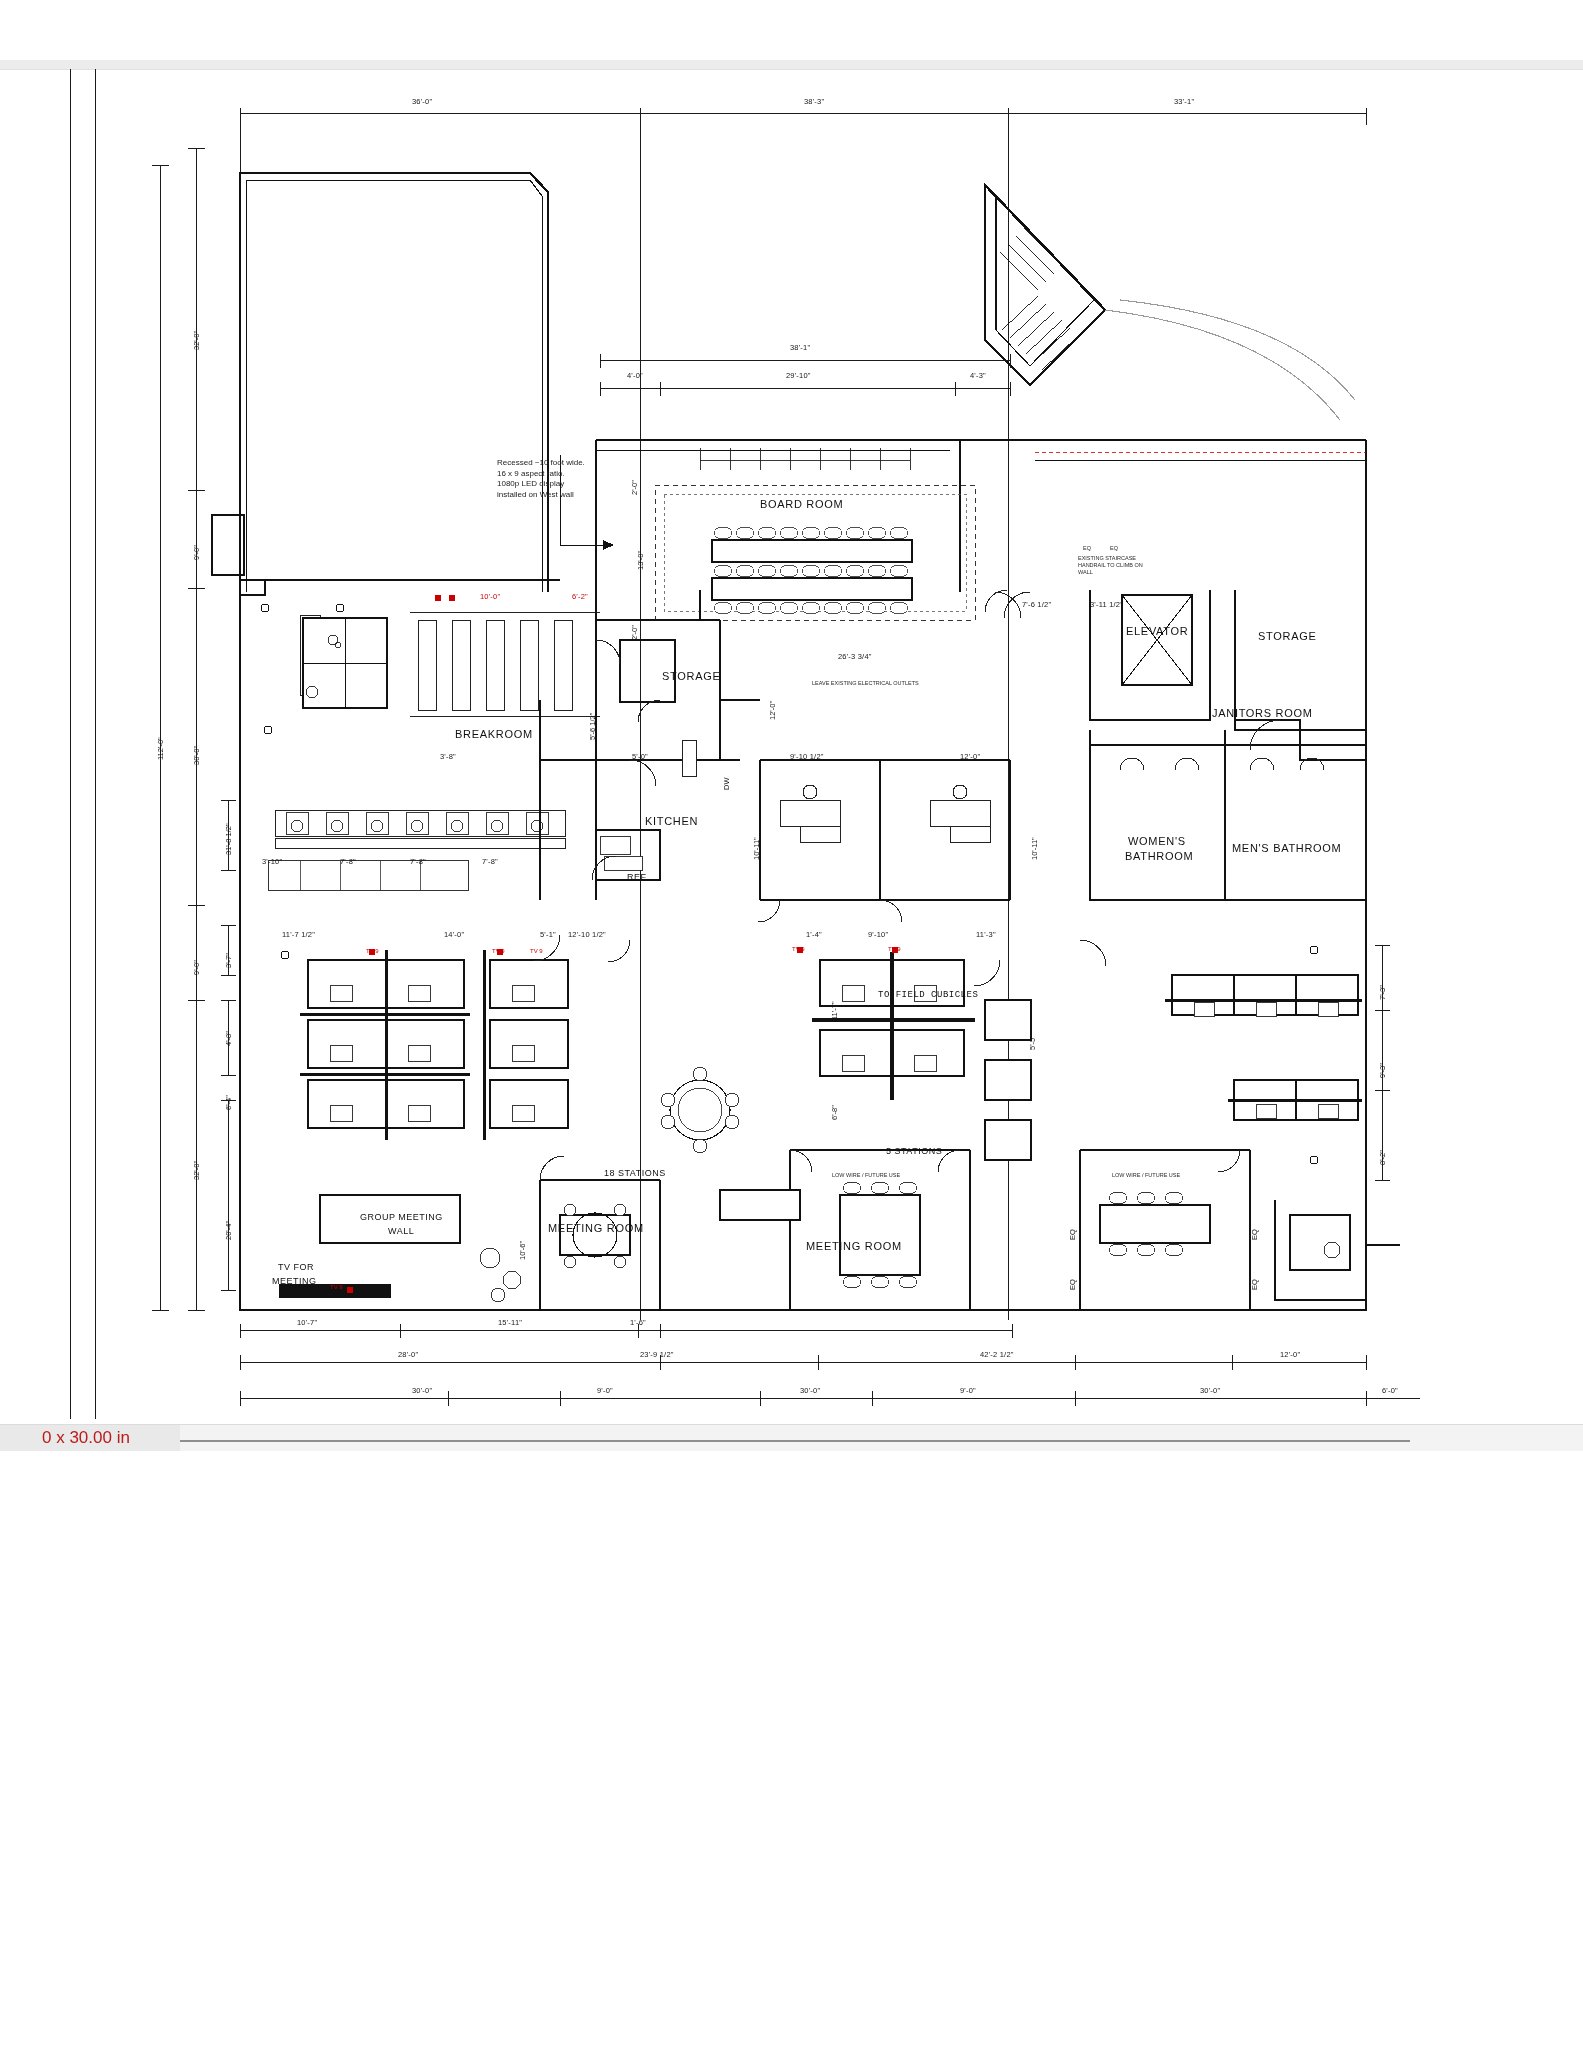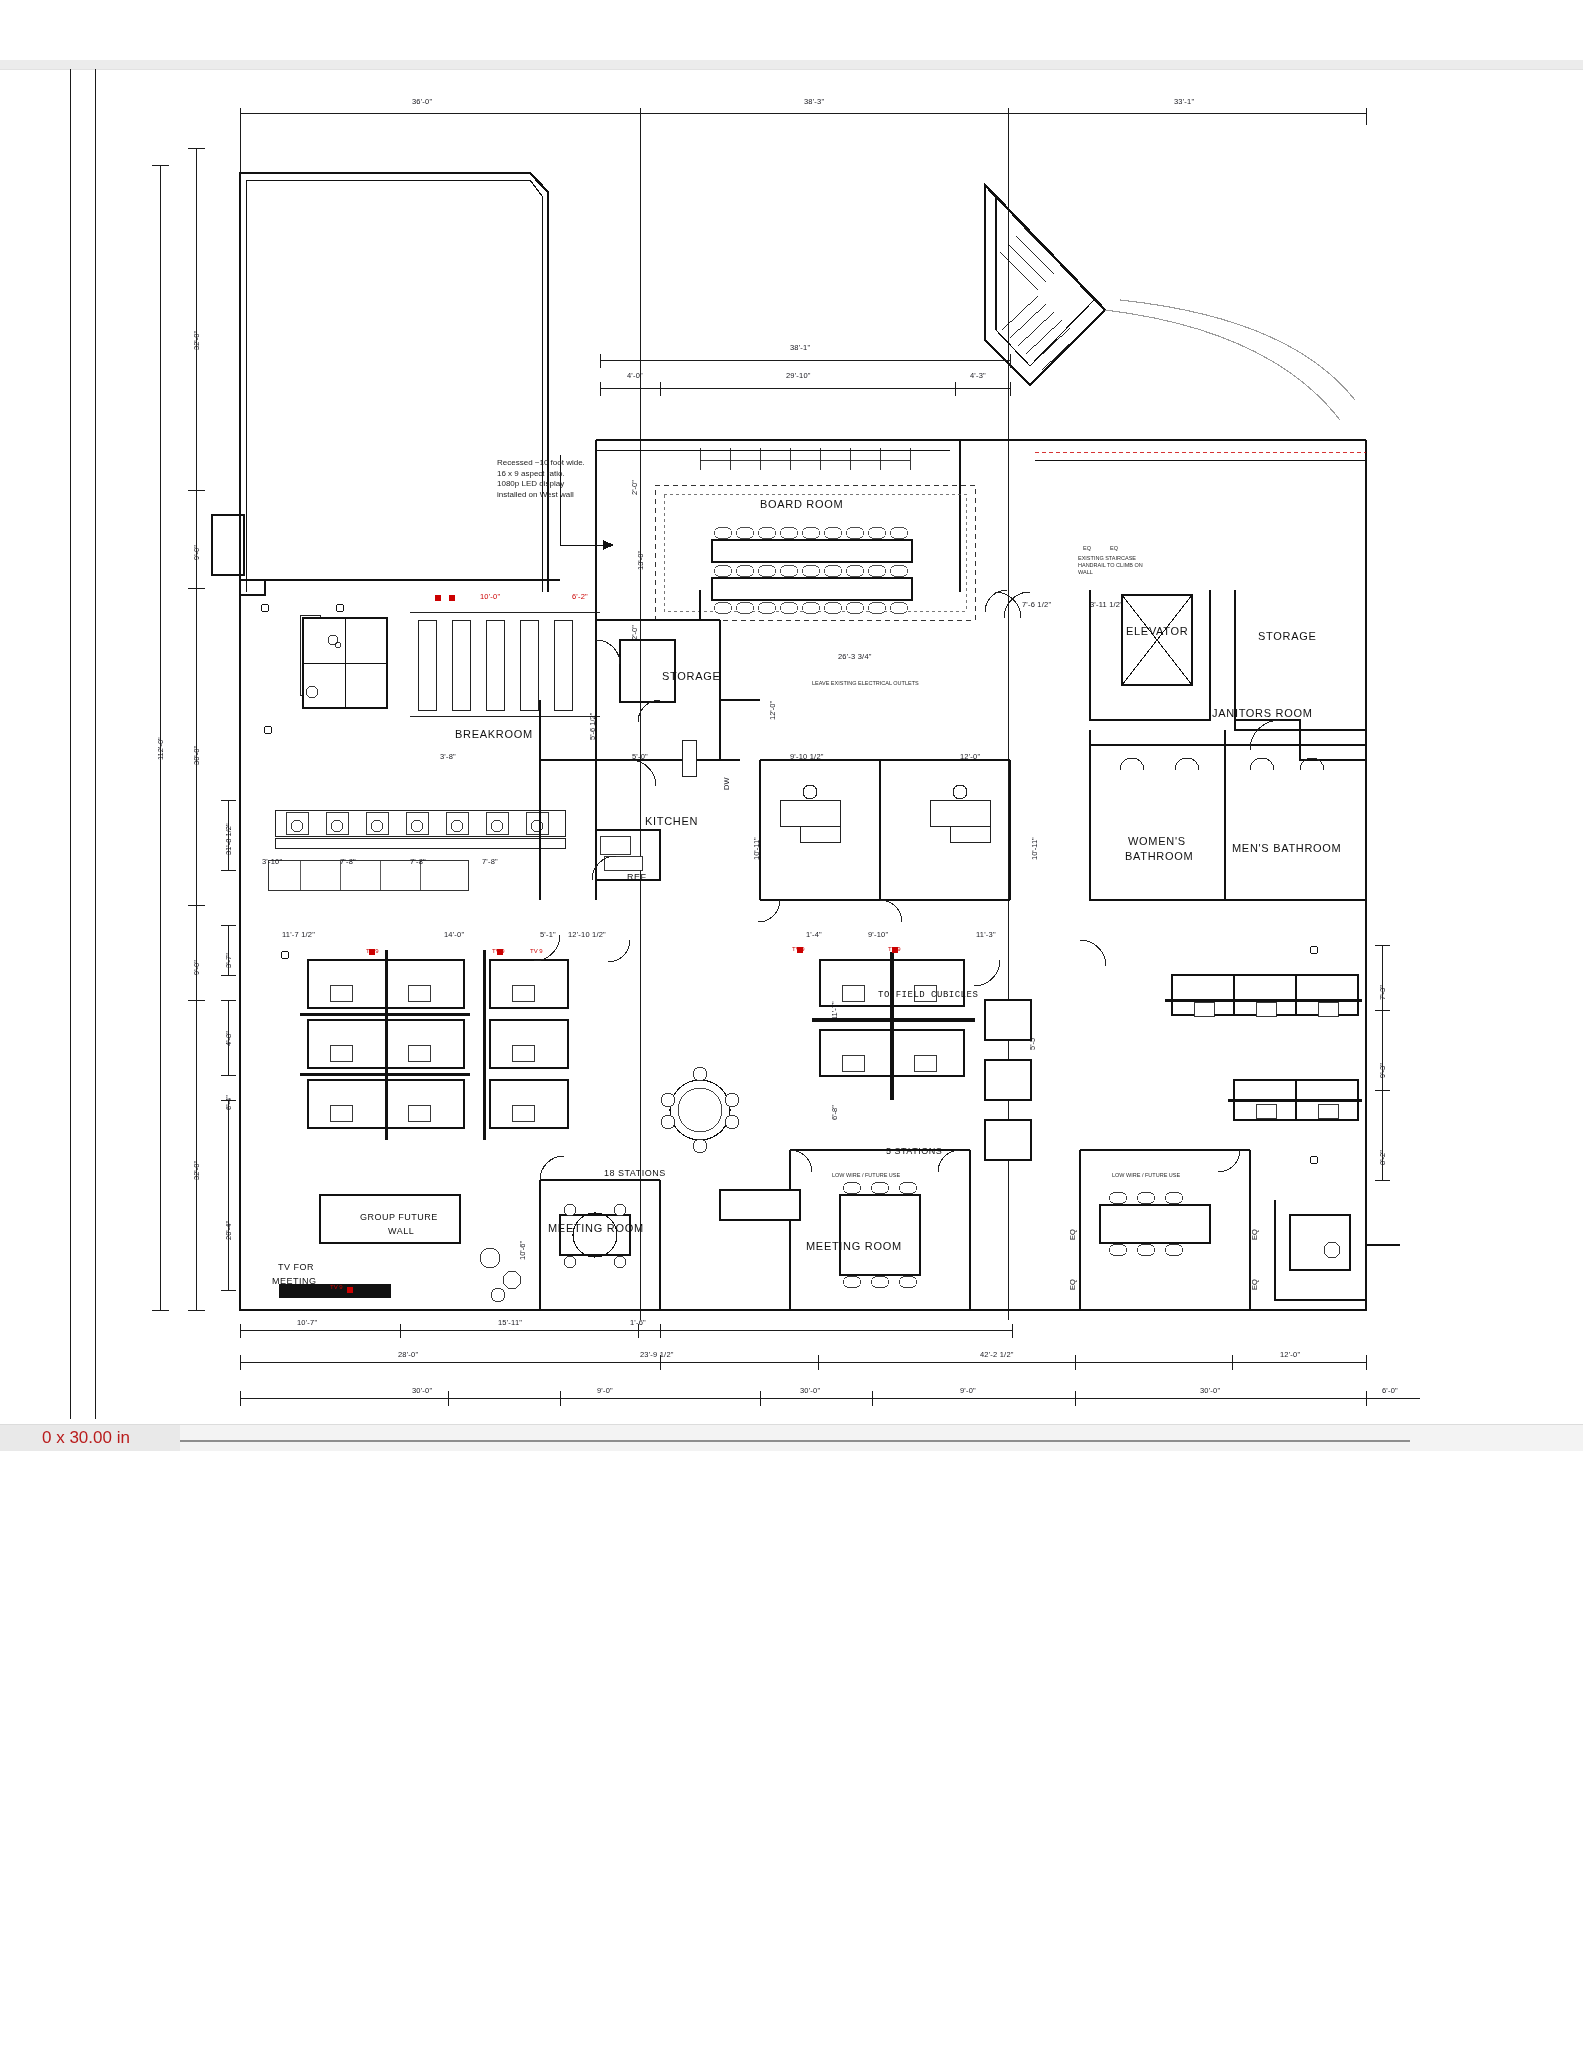--- a/index.html
+++ b/index.html
@@ -531,21 +531,21 @@
   <div class="room" style="left:645px;top:815px;">KITCHEN</div>
   <div class="room" style="left:1126px;top:625px;">ELEVATOR</div>
   <div class="room" style="left:1258px;top:630px;">STORAGE</div>
   <div class="room" style="left:1212px;top:707px;">JANITORS ROOM</div>
   <div class="room" style="left:1128px;top:835px;">WOMEN'S</div>
   <div class="room" style="left:1112px;top:850px;margin-left:13px;">BATHROOM</div>
   <div class="room" style="left:1232px;top:842px;">MEN'S BATHROOM</div>
   <div class="room" style="left:548px;top:1222px;">MEETING ROOM</div>
   <div class="room" style="left:806px;top:1240px;">MEETING ROOM</div>
 
-  <div class="roomS" style="left:360px;top:1212px;">GROUP FUTURE</div>
+  <div class="roomS" style="left:360px;top:1212px;">GROUP MEETING</div>
   <div class="roomS" style="left:388px;top:1226px;">WALL</div>
   <div class="roomS" style="left:278px;top:1262px;">TV FOR</div>
   <div class="roomS" style="left:272px;top:1276px;">MEETING</div>
   <div class="roomS" style="left:604px;top:1168px;">18 STATIONS</div>
   <div class="roomS" style="left:886px;top:1146px;">5 STATIONS</div>
   <div class="roomS" style="left:878px;top:990px;font-family:Liberation Mono, monospace;">TO FIELD CUBICLES</div>
   <div class="roomS" style="left:627px;top:872px;">REF</div>
   <div class="dimv" style="left:722px;top:790px;">DW</div>
 
   <div class="note" style="left:497px;top:442px;margin-top:16px;">Recessed ~10 foot wide.

